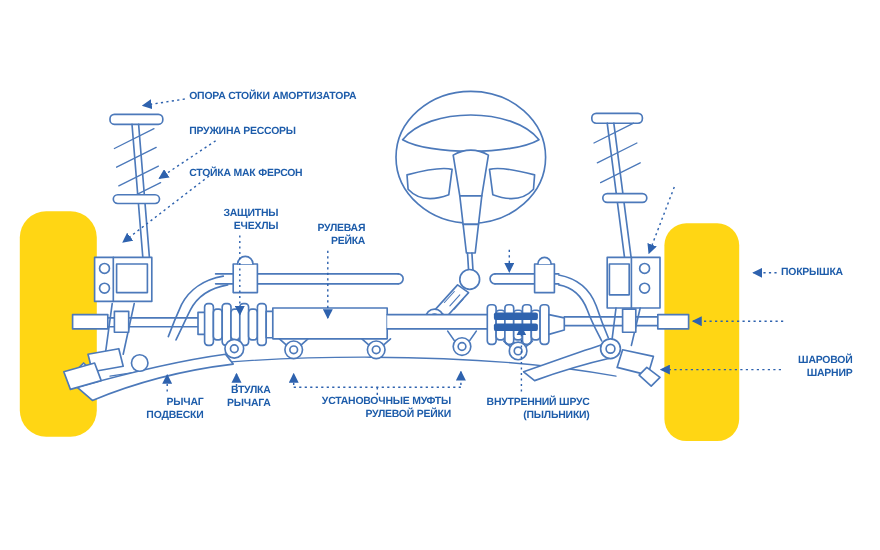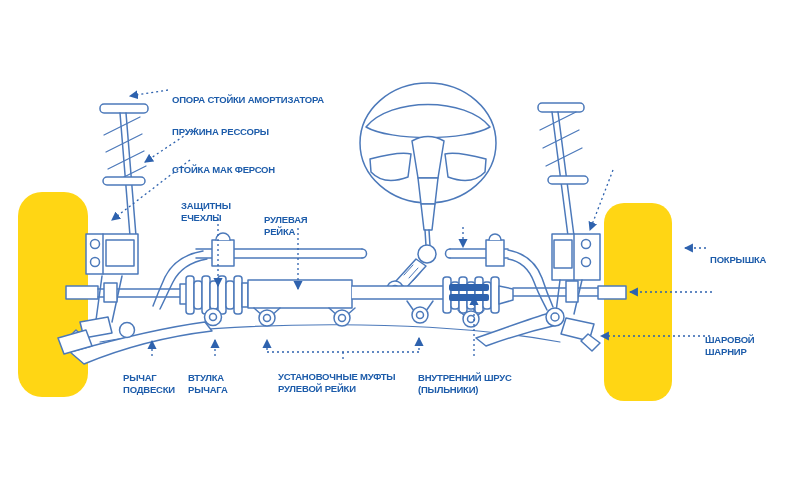--- a/index.html
+++ b/index.html
@@ -1,22 +1,22 @@
 <!DOCTYPE html>
 <html><head>
 <meta charset="utf-8">
 <style>
   html,body{margin:0;padding:0;background:#fff;}
   .stage{position:relative;width:800px;height:500px;background:#fff;overflow:hidden;
          font-family:"Liberation Sans",sans-serif;}
   .stage svg{position:absolute;left:0;top:0;}
   .lbl{position:absolute;color:#1d5caa;font:bold 9.5px/12px "Liberation Sans",sans-serif;
-       letter-spacing:-0.2px;white-space:nowrap;text-transform:uppercase;margin-top:12px;}
+       letter-spacing:-0.2px;white-space:nowrap;text-transform:uppercase;}
   .lbl span{display:block;}
-  .c{text-align:left;}
+  .c{text-align:right;}
   .overlap-wrap{position:absolute;height:26px;}
   .overlap-wrap .layer{position:absolute;left:0;top:0;width:100%;text-align:center;
        color:#1d5caa;font:bold 9.5px/12px "Liberation Sans",sans-serif;letter-spacing:-0.2px;
        white-space:nowrap;text-transform:uppercase;}
   .overlap-wrap .layer span{display:block;}
   .overlap-wrap .layer.en{top:1px;}
 </style>
 </head>
 <body>
 
@@ -228,21 +228,21 @@
   <span>ПОКРЫШКА</span>
 </div>
 <div class="lbl c" style="left:705px;top:322px;width:70px">
   <span>ШАРОВОЙ</span>
   <span>ШАРНИР</span>
 </div>
 <div class="lbl c" style="left:123px;top:360px;width:62px">
   <span>РЫЧАГ</span>
   <span>ПОДВЕСКИ</span>
 </div>
-<div class="lbl c" style="left:188px;top:360px;width:58px">
+<div class="lbl c" style="left:188px;top:349px;width:58px">
   <span>ВТУЛКА</span>
   <span>РЫЧАГА</span>
 </div>
 <div class="lbl c" style="left:418px;top:360px;width:118px">
   <span>ВНУТРЕННИЙ ШРУС</span>
   <span>(ПЫЛЬНИКИ)</span>
 </div>
 <div class="lbl c" style="left:278px;top:359px;width:132px">
   <span>УСТАНОВОЧНЫЕ МУФТЫ</span>
   <span>РУЛЕВОЙ РЕЙКИ</span>

